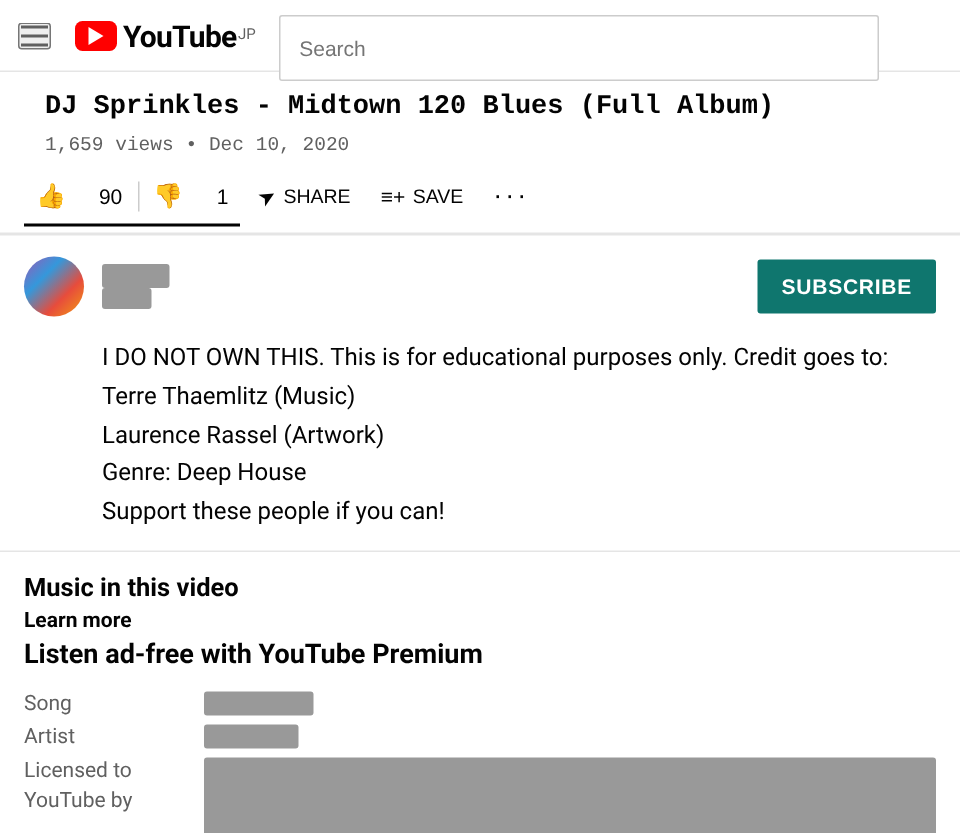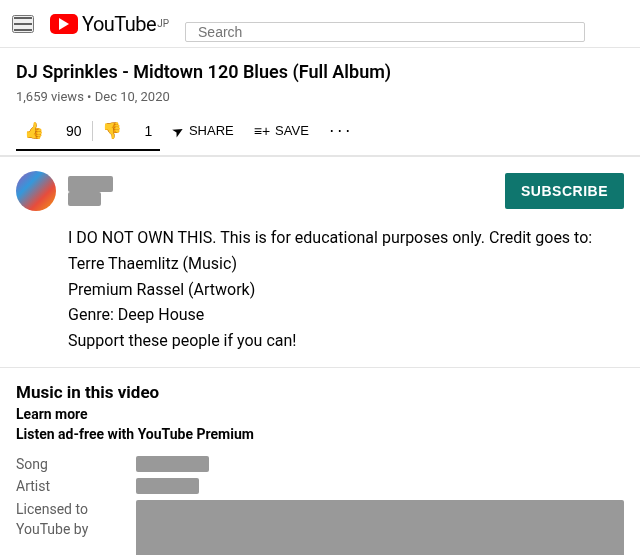--- a/index.html
+++ b/index.html
@@ -32,42 +32,43 @@
       width: 28px; height: 20px;
       display: flex; align-items: center; justify-content: center;
     }
     .yt-play-btn::after {
       content: '';
       border-left: 10px solid white;
       border-top: 6px solid transparent;
       border-bottom: 6px solid transparent;
     }
     .yt-text {
-      font-size: 20px; font-weight: 400; letter-spacing: -0.5px; color: #030303; margin-left: 4px;
+      font-size: 20px; font-weight: 700; letter-spacing: -0.5px; color: #030303; margin-left: 4px;
     }
     .yt-jp {
       font-size: 10px; color: #606060; margin-left: 1px; align-self: flex-start; margin-top: 6px;
     }
     .search-box {
       flex: 1;
-      height: 20px;
+      height: 44px;
       border: 1px solid #ccc;
       border-radius: 2px;
       padding: 0 12px;
       font-size: 14px;
       color: #999;
       background: #fff;
       outline: none;
       max-width: 400px;
       margin-top: 16px;
     }
 
     
     .video-info {
-      padding: 12px 16px 0 16px;
+      padding: 12px 16px 0 30px;
+      font-family: Liberation Mono, monospace;
     }
     .video-title {
       font-size: 18px;
       font-weight: 600;
       line-height: 1.3;
       color: #030303;
       margin-bottom: 6px;
     }
     .video-meta {
       font-size: 13px;
@@ -160,21 +161,21 @@
     .music-section {
       padding: 14px 16px;
     }
     .music-section-title {
       font-size: 17px; font-weight: 700; margin-bottom: 4px;
     }
     .learn-more {
       font-size: 14px; font-weight: 700; margin-bottom: 4px;
     }
     .premium-label {
-      font-size: 14px; font-weight: 700; margin-bottom: 14px;
+      font-size: 18px; font-weight: 700; margin-bottom: 14px;
     }
     .music-table {
       display: grid;
       grid-template-columns: 120px 1fr;
       gap: 6px 0;
       font-size: 14px;
     }
     .music-label {
       color: #606060;
     }
@@ -255,21 +256,21 @@
       <div class="sub-count">
         <span class="blurred-text">&nbsp;&nbsp;&nbsp;&nbsp;&nbsp;&nbsp;&nbsp;&nbsp;&nbsp;&nbsp;&nbsp;</span>
       </div>
     </div>
   </div>
   <button class="subscribe-btn">SUBSCRIBE</button>
 </div>
 
 <div class="description">
   <div>I DO NOT OWN THIS. This is for educational purposes only. Credit goes to:  Terre Thaemlitz (Music)</div>
-  <div>Premium Rassel (Artwork)</div>
+  <div>Laurence Rassel (Artwork)</div>
   <div>Genre: Deep House</div>
   <div>Support these people if you can!</div>
 </div>
 
 <div class="music-section">
   <div class="music-section-title">Music in this video</div>
   <div class="learn-more" style="cursor:pointer;">Learn more</div>
   <div class="premium-label">Listen ad-free with YouTube Premium</div>
 
   <div class="music-table">

